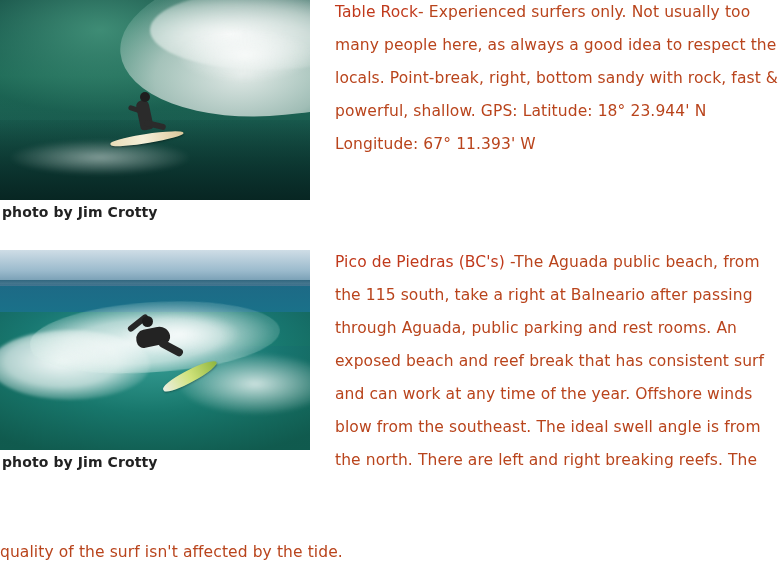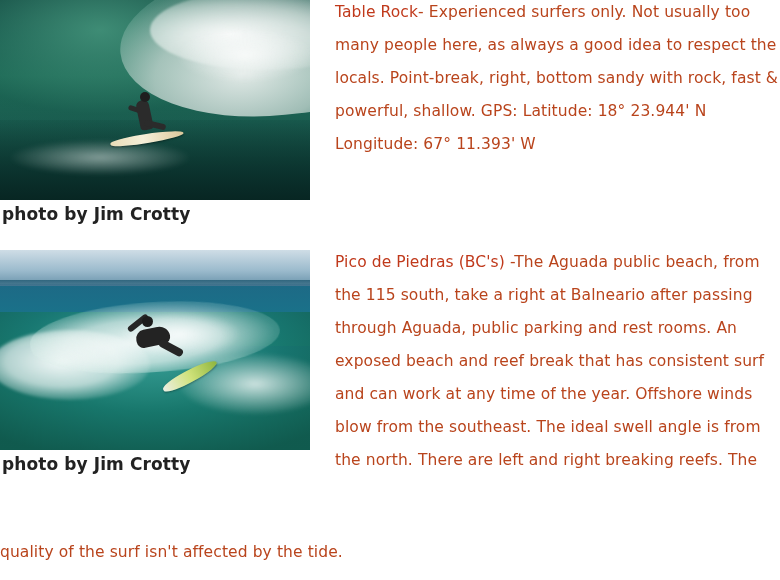--- a/index.html
+++ b/index.html
@@ -36,21 +36,21 @@
     width: 310px;
   }
   .photo {
     width: 310px;
     height: 200px;
     position: relative;
     overflow: hidden;
     display: block;
   }
   .photo-credit {
-    font-size: 17px;
+    font-size: 14px;
     font-weight: bold;
     color: #222222;
     padding: 4px 0 0 2px;
     letter-spacing: 0.1px;
   }
 
   .text-col {
     position: absolute;
     left: 335px;
     top: -4px;

